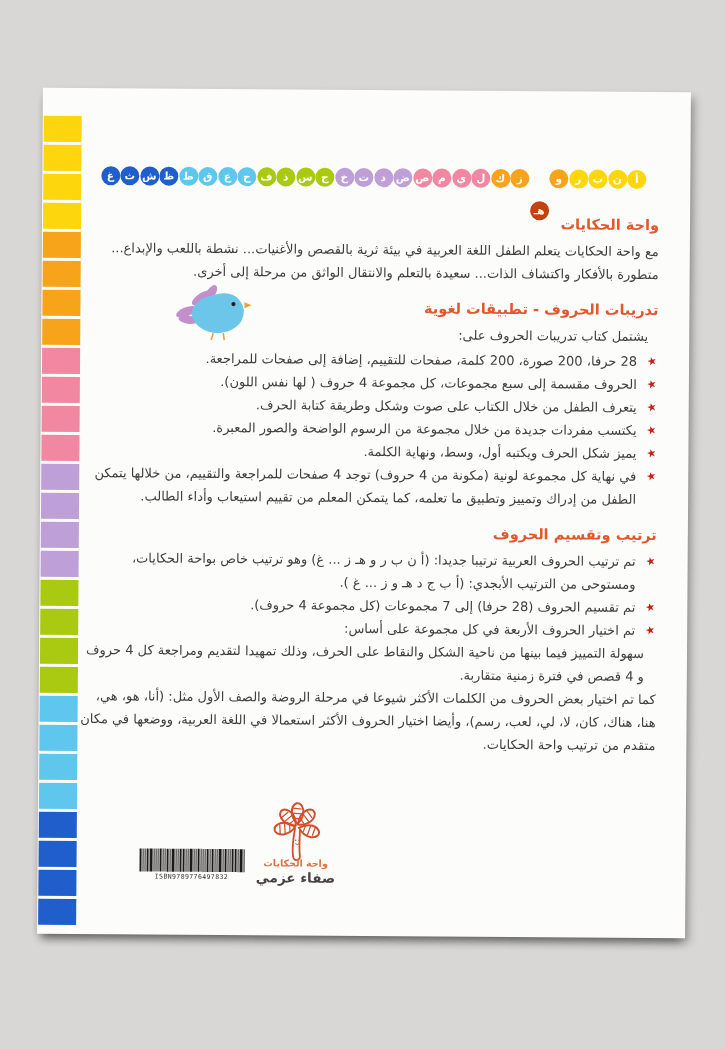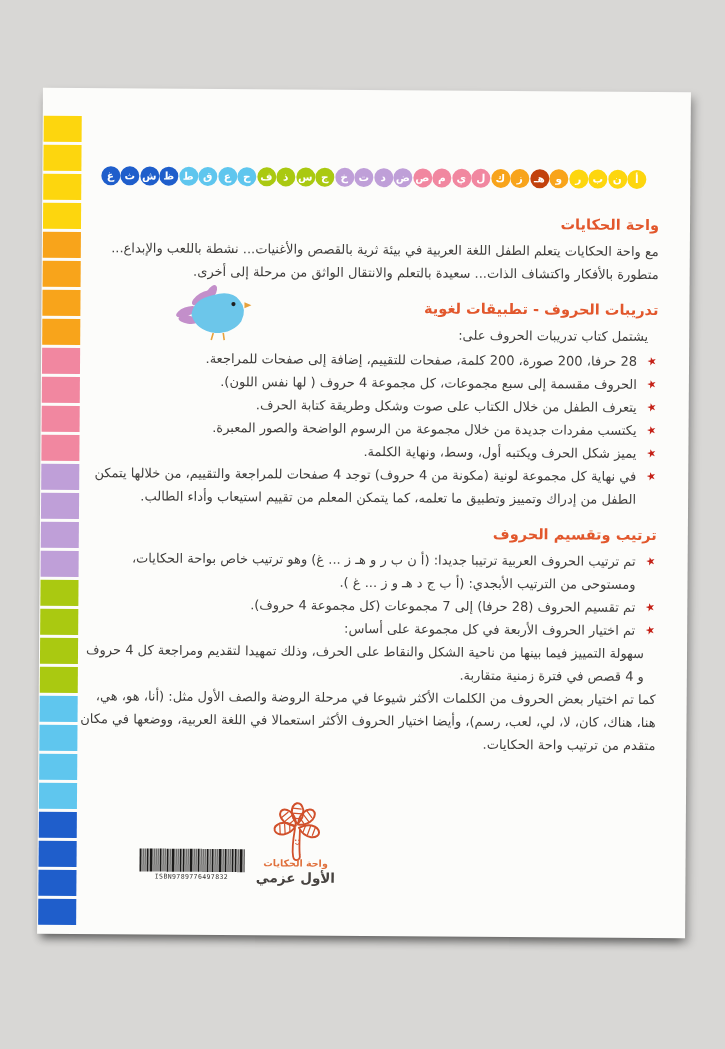--- a/index.html
+++ b/index.html
@@ -94,21 +94,21 @@
       <div class="strip-block" style="background: rgb(31, 94, 203);"></div>
       <div class="strip-block" style="background: rgb(31, 94, 203);"></div>
     </div>
 
   <div class="alphabet-row">
       <span class="circle" style="background: rgb(253, 214, 14);">أ</span>
       <span class="circle" style="background: rgb(253, 214, 14);">ن</span>
       <span class="circle" style="background: rgb(253, 214, 14);">ب</span>
       <span class="circle" style="background: rgb(253, 214, 14);">ر</span>
       <span class="circle" style="background: rgb(248, 164, 27);">و</span>
-      <span class="circle" style="background: #c2410c;">هـ</span>
+      <span class="circle" style="background: #c2410c; margin-top: 32px;">هـ</span>
       <span class="circle" style="background: rgb(248, 164, 27);">ز</span>
       <span class="circle" style="background: rgb(248, 164, 27);">ك</span>
       <span class="circle" style="background: rgb(241, 135, 160);">ل</span>
       <span class="circle" style="background: rgb(241, 135, 160);">ي</span>
       <span class="circle" style="background: rgb(241, 135, 160);">م</span>
       <span class="circle" style="background: rgb(241, 135, 160);">ص</span>
       <span class="circle" style="background: rgb(191, 159, 216);">ض</span>
       <span class="circle" style="background: rgb(191, 159, 216);">د</span>
       <span class="circle" style="background: rgb(191, 159, 216);">ت</span>
       <span class="circle" style="background: rgb(191, 159, 216);">خ</span>
@@ -228,16 +228,16 @@
       <use href="#frond" transform="translate(45,34) rotate(45)"></use>
       <use href="#frond" transform="translate(47,32) rotate(90)"></use>
       <use href="#frond" transform="translate(48,33) rotate(138)"></use>
       <use href="#frond" transform="translate(49,37) rotate(195)"></use>
       <path d="M44,38 C42,50 40,62 42,72 Q43,77 47,76 Q51,75 50,70 C49,58 50,48 50,40" fill="none" stroke="#d1502b" stroke-width="2.2" stroke-linecap="round"></path>
       <circle cx="45" cy="52" r="1" fill="#d1502b"></circle>
       <circle cx="49" cy="52" r="1" fill="#d1502b"></circle>
       <path d="M44.5,56 Q47,58.5 49.5,56" fill="none" stroke="#d1502b" stroke-width="1.2"></path>
     </svg>
     <div class="logo-title">واحة الحكايات</div>
-    <div class="author">الأول عزمي</div>
+    <div class="author">صفاء عزمي</div>
   </div>
 
 </div>
 
 </body></html>

